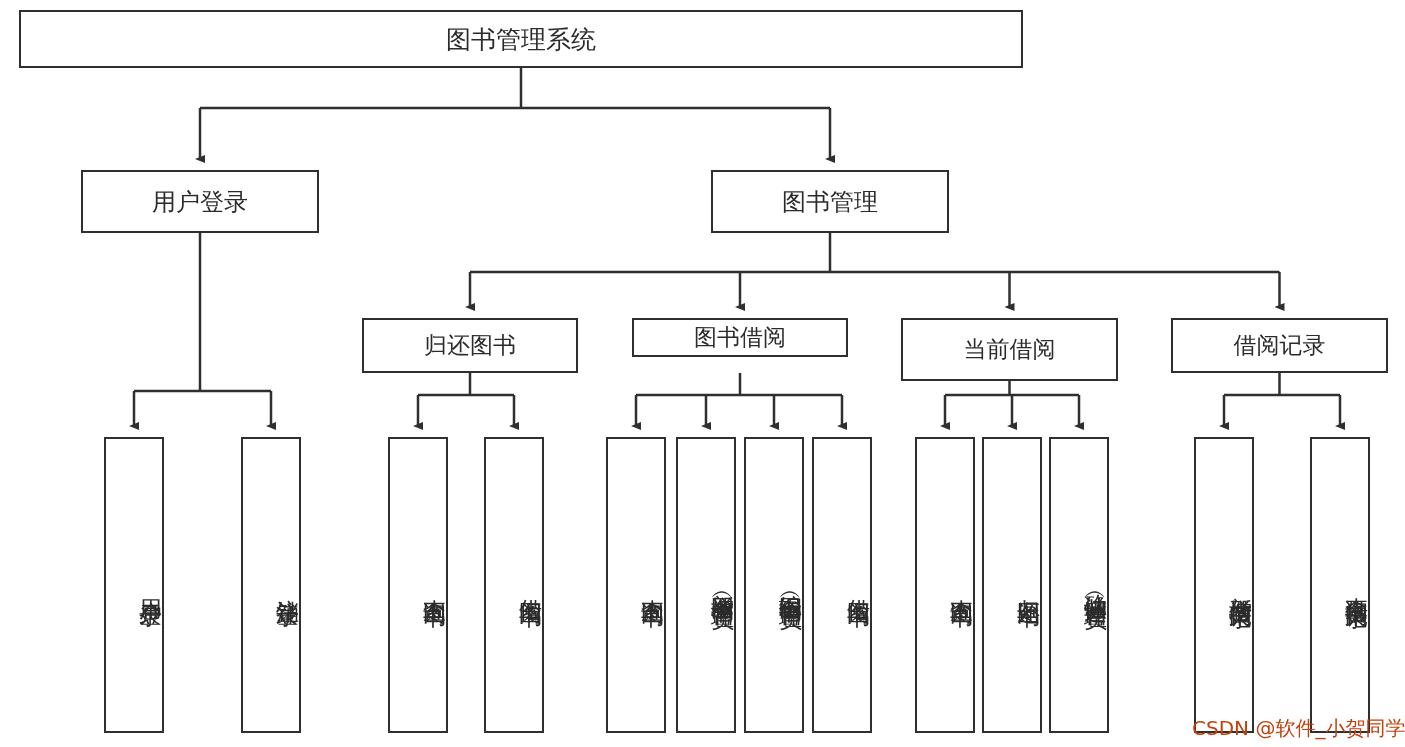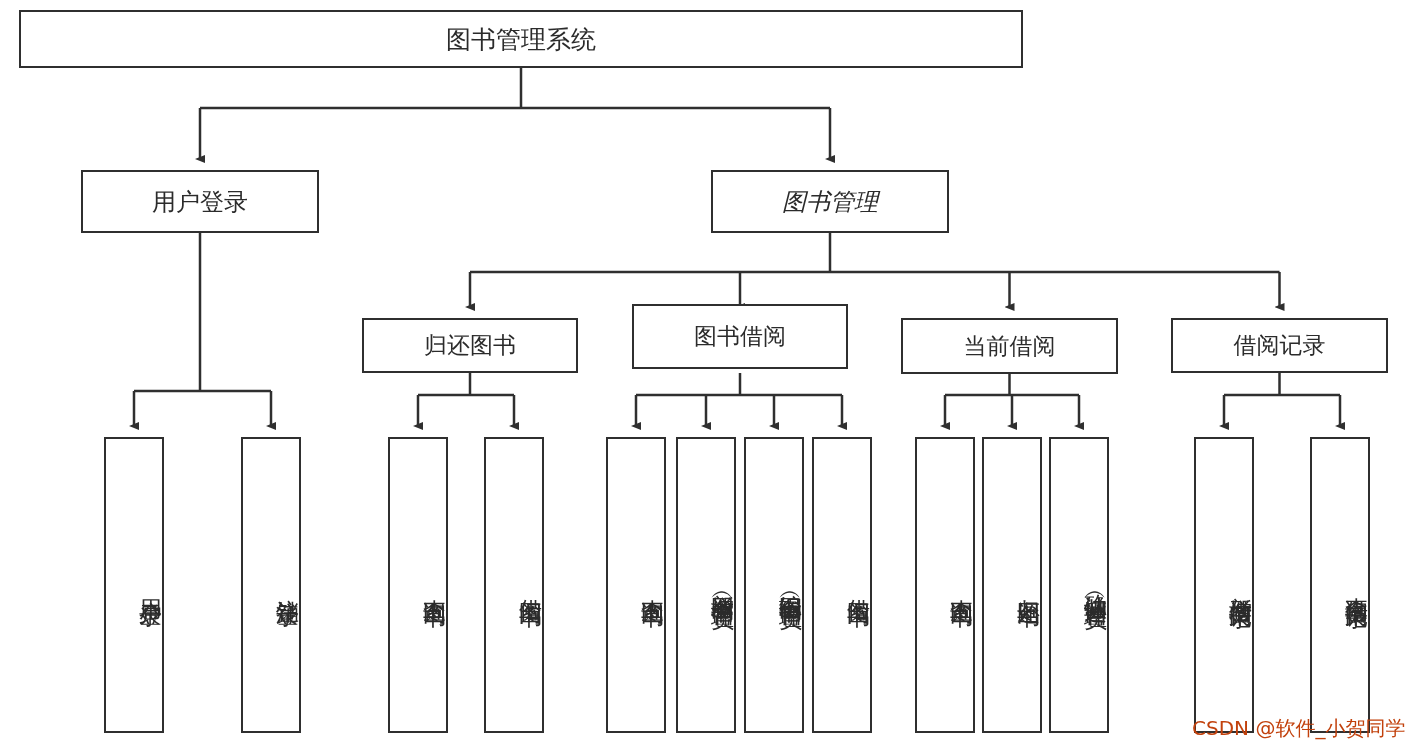--- a/index.html
+++ b/index.html
@@ -113,30 +113,30 @@
       </g>
   </svg>
 
   <div id="node-layer">
       <div class="node root" style="left: 19px; top: 10px; width: 1004px; height: 58px;">
         <span class="label">图书管理系统</span>
       </div>
       <div class="node level2" style="left: 81px; top: 170px; width: 238px; height: 63px;">
         <span class="label">用户登录</span>
       </div>
-      <div class="node level2" style="left: 711px; top: 170px; width: 238px; height: 63px; font-style: italic;">
+      <div class="node level2" style="left: 711px; top: 170px; width: 238px; height: 63px;">
         <span class="label">图书管理</span>
       </div>
       <div class="node level3" style="left: 362px; top: 318px; width: 216px; height: 55px;">
         <span class="label">归还图书</span>
       </div>
-      <div class="node level3" style="left: 632px; top: 304px; width: 216px; height: 65px; font-family: Liberation Mono, monospace;">
+      <div class="node level3" style="left: 632px; top: 318px; width: 216px; height: 39px; font-family: Liberation Mono, monospace;">
         <span class="label">图书借阅</span>
       </div>
-      <div class="node level3" style="left: 901px; top: 318px; width: 217px; height: 56px;">
+      <div class="node level3" style="left: 901px; top: 318px; width: 217px; height: 63px;">
         <span class="label">当前借阅</span>
       </div>
       <div class="node level3" style="left: 1171px; top: 318px; width: 217px; height: 55px; font-family: Liberation Mono, monospace;">
         <span class="label">借阅记录</span>
       </div>
       <div class="node leaf" style="left: 104px; top: 437px; width: 60px; height: 296px;">
         <span class="label">用户登录</span>
       </div>
       <div class="node leaf" style="left: 241px; top: 437px; width: 60px; height: 296px;">
         <span class="label">注销登录</span>

